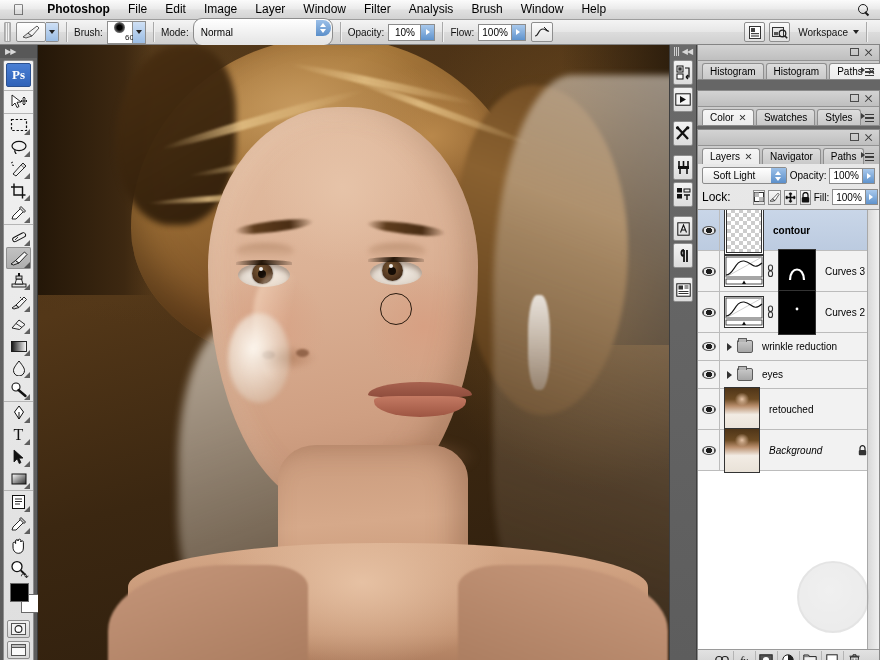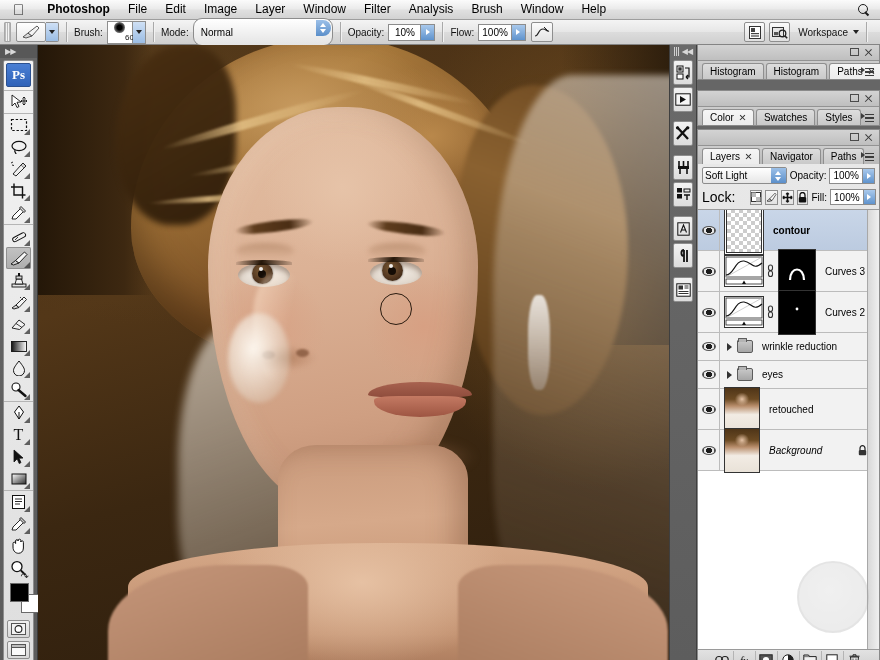--- a/index.html
+++ b/index.html
@@ -356,30 +356,30 @@
   .tab-x::before,.tab-x::after{content:"";position:absolute;left:0;top:3px;width:7px;height:1.2px;background:#333;}
   .tab-x::before{transform:rotate(45deg);}.tab-x::after{transform:rotate(-45deg);}
   .tab-menu{position:absolute;right:4px;bottom:2px;width:13px;height:11px;}
   .tab-menu i{display:block;height:1.3px;background:#3c3c3c;margin:2px 0 0 3px;width:9px;}
   .tab-menu .arr{position:absolute;left:-1px;top:1px;width:0;height:0;border-left:4px solid #3c3c3c;border-top:3px solid transparent;border-bottom:3px solid transparent;}
 
   .blend-row { display:flex; align-items:center; padding:3px 4px; gap:3px;}
   .blend-select{
     flex:1; height:17px; border:1px solid #8c8c8c; border-radius:2px;
     background:linear-gradient(to bottom,#ffffff,#e6e6e6);
-    display:flex;align-items:center;padding-left:2px;font-size:10px;color:#000;position:relative;
+    display:flex;align-items:center;padding-left:10px;font-size:10px;color:#000;position:relative;
   }
   .blend-stepper{
     position:absolute;right:0;top:0;width:15px;height:15px;
     background:linear-gradient(to bottom,#9cc0e8,#5b8fca);
     display:flex;flex-direction:column;align-items:center;justify-content:center;gap:2px;
   }
   .op-label{font-size:10px;color:#000;}
   .lock-row{display:flex;align-items:center;padding:2px 4px 4px 4px;gap:3px;}
-  .lock-label{font-size:14px;color:#000;margin-right:12px;}
+  .lock-label{font-size:12px;color:#000;margin-right:19px;}
   .lock-btn{width:15px;height:15px;border:1px solid #8e8e8e;background:linear-gradient(to bottom,#f6f6f6,#e2e2e2);display:flex;align-items:center;justify-content:center;}
   .fill-label{margin-left:auto;font-size:10px;color:#000;}
 
   .layers-list{background:#fff;border-top:1px solid #9a9a9a;height:440px;position:relative;overflow:hidden;}
   .layer-row{display:flex;align-items:center;height:28px;border-bottom:1px solid #bcbcbc;background:#f2f2f2;}
   .layer-row.tall{height:41px;}
   .layer-row.sel{background:linear-gradient(to bottom,#c9d6e8,#bccbe0);}
   .eye-cell{width:22px;height:100%;display:flex;align-items:center;justify-content:center;border-right:1px solid #bcbcbc;}
   .eye {
     width:14px;height:9px;border-radius:50%;

